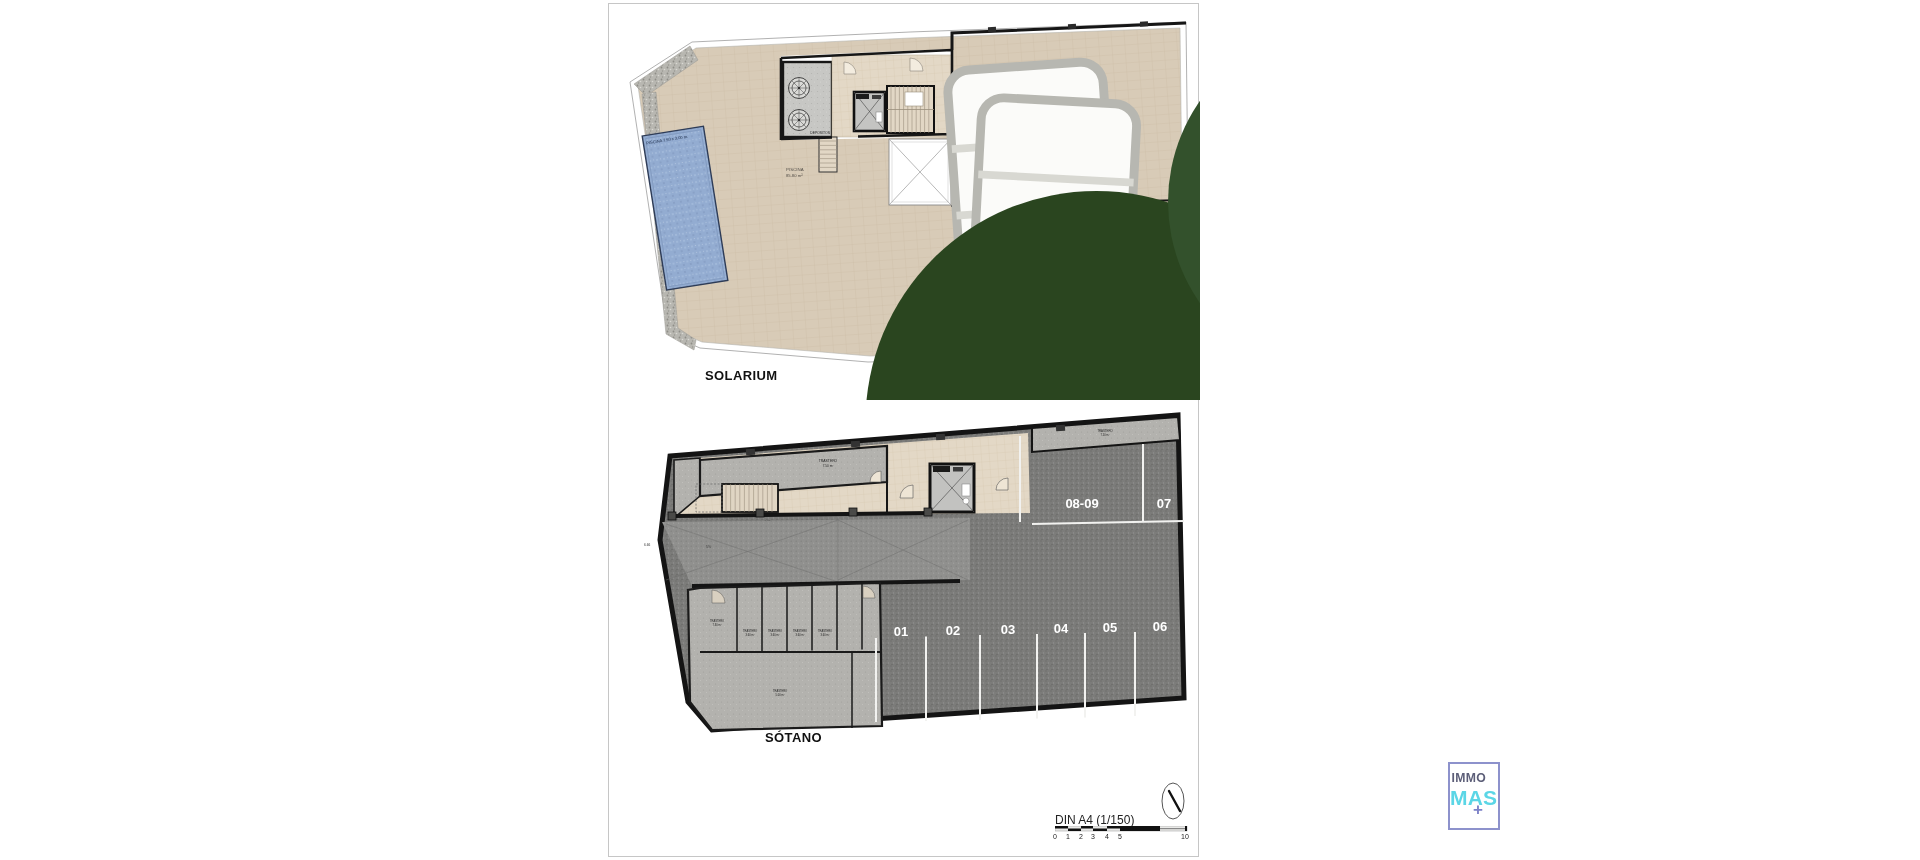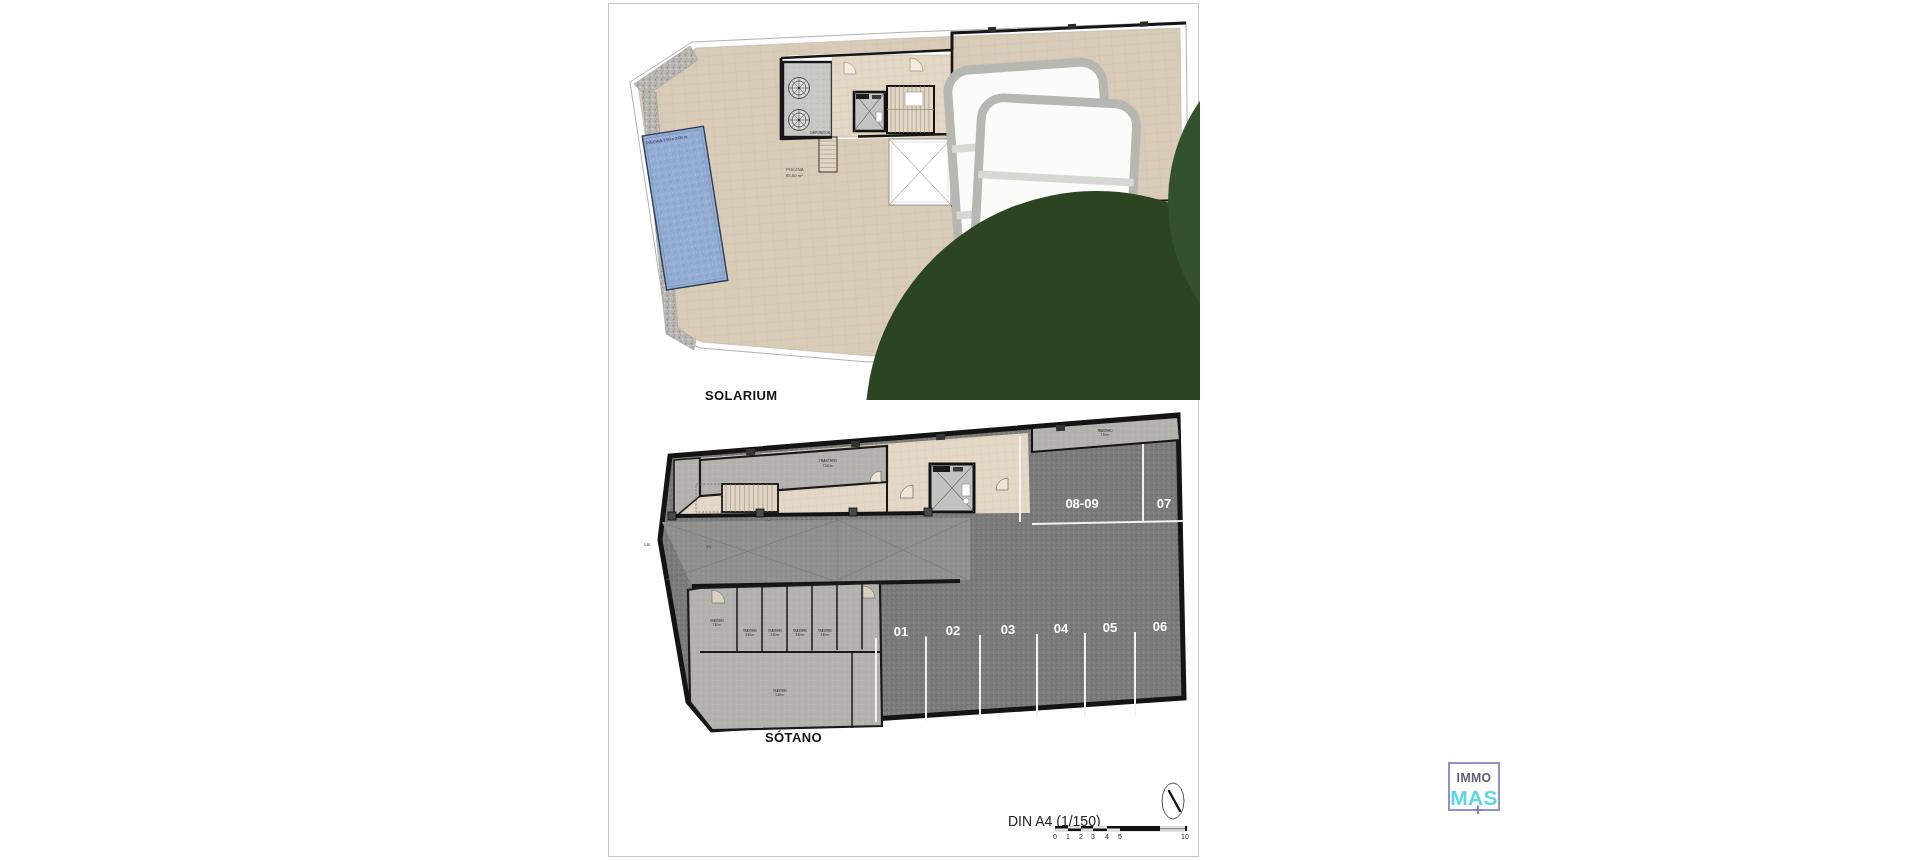--- a/index.html
+++ b/index.html
@@ -2,28 +2,28 @@
 <html><head>
 <meta charset="utf-8">
 <style>
   html,body{margin:0;padding:0;background:#ffffff;}
   body{font-family:"Liberation Sans", sans-serif; width:1920px; height:860px; overflow:hidden; position:relative;}
   .canvas{position:absolute; left:0; top:0; width:1920px; height:860px; background:#ffffff;}
   .sheet{position:absolute; left:608px; top:3px; width:591px; height:854px; background:#ffffff;
          border:1px solid #c6c6c6; box-sizing:border-box;}
   .plan-svg{position:absolute;}
   .plan-title{position:absolute; font-size:13px; font-weight:bold; color:#111; letter-spacing:.4px;}
-  #solarium-title{left:705px; top:388px;text-align:right;}
+  #solarium-title{left:705px; top:368px;text-align:right;}
   #sotano-title{left:737px; top:730px;margin-left:28px;}
-  .scale-label{position:absolute; left:1008px; top:813px; font-size:14px; color:#222;}
+  .scale-label{position:absolute; left:1055px; top:813px; font-size:12px; color:#222;}
   .scale-bar{position:absolute; left:1055px; top:826px;}
   .scale-tick{position:absolute; top:833px; font-size:7px; color:#222; width:10px; text-align:center;}
   .compass{position:absolute; left:1156px; top:779px;}
-  .logo-box{position:absolute; left:1448px; top:762px; width:52px; height:49px; background:#fff;
-            border:2px solid #8d92cc; box-sizing:border-box; text-align:center;}
+  .logo-box{position:absolute; left:1448px; top:762px; width:52px; height:68px; background:#fff;
+            border:2px solid #8d92cc; box-sizing:border-box; }
   .logo-top{margin-top:7px; font-size:13px; font-weight:bold; color:#5c5e78; letter-spacing:.4px;
             transform:scaleX(.94); line-height:1;}
   .logo-bottom{margin-top:3px; font-size:21px; font-weight:bold; color:#5bd6e6; letter-spacing:.2px; line-height:1;}
   .logo-plus{position:absolute; left:23px; top:37px; font-size:17px; font-weight:bold; color:#7d82c8; line-height:1;}
   svg text{font-family:"Liberation Sans", sans-serif;}
 </style>
 </head>
 <body>
 
 <div class="canvas">

